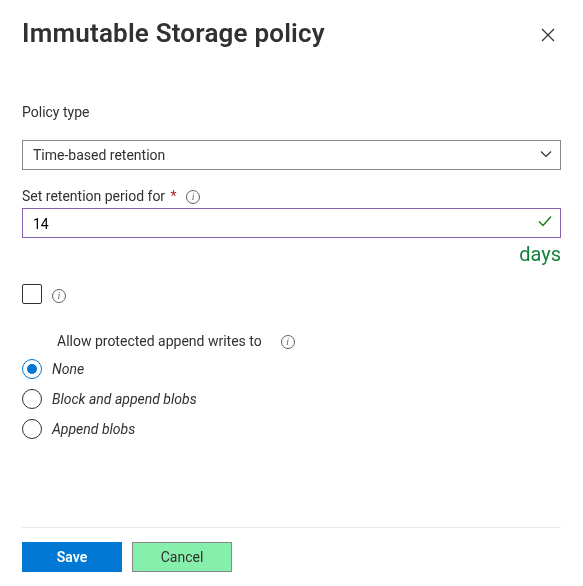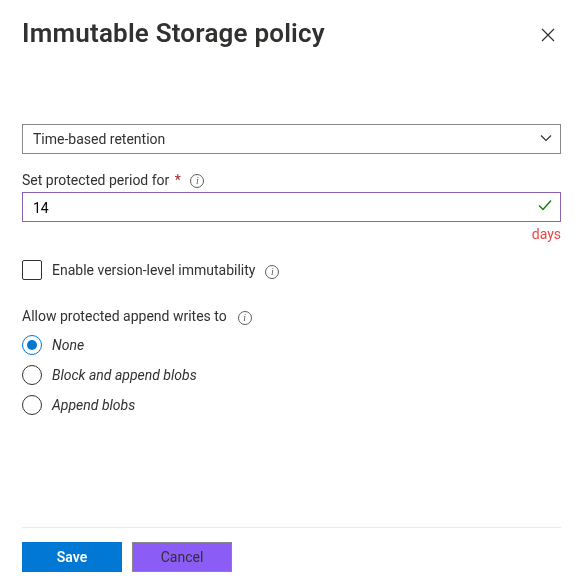--- a/index.html
+++ b/index.html
@@ -88,22 +88,22 @@
   }
   .input-wrap .valid-check {
     position: absolute;
     right: 8px; top: 50%;
     transform: translateY(-50%);
     color: #107c10;
   }
   .hint-right {
     text-align: right;
     margin-top: 4px;
-    font-size: 14px;
-    color: #ef4444;
+    font-size: 20px;
+    color: #15803d;
   }
   .checkbox-row {
     display: flex;
     align-items: center;
     gap: 10px;
     margin-top: 10px;
     margin-bottom: 28px;
   }
   .checkbox {
     width: 20px; height: 20px;
@@ -150,22 +150,24 @@
     align-items: center;
     justify-content: center;
     font-size: 10px;
     line-height: 1;
     color: #605e5c;
     font-style: italic;
     font-family: Georgia, serif;
   }
   .group-label {
     display: flex;
-    gap: 11px;
-    font-size: 14px;
+    align-items: center;
+    gap: 19px;
+    font-size: 14px;
+    margin-left: 35px;
   }
   .spacer { flex: 1; }
   .footer {
     border-top: 1px solid #edebe9;
     padding: 14px 0 14px 0;
     display: flex;
     gap: 10px;
   }
   .btn {
     height: 30px;
@@ -176,21 +178,21 @@
     border: 1px solid;
     padding: 0 16px;
   }
   .btn-primary {
     background: #0078d4;
     border-color: #0078d4;
     color: #fff;
     font-weight: 600;
   }
   .btn-secondary {
-    background: #8b5cf6;
+    background: #86efac;
     border-color: #8a8886;
     color: #323130;
   }
 </style>
 </head>
 <body>
 
 <div class="panel">
 
   <div class="header">
@@ -198,54 +200,54 @@
     <button class="close-btn">
       <svg width="14" height="14" viewBox="0 0 14 14">
           <path d="M1 1 L13 13 M13 1 L1 13" stroke="#323130" stroke-width="1.2" fill="none"></path>
         </svg>
     </button>
   </div>
 
   <div class="body">
 
     <div class="field">
+      <label class="label">Policy type</label>
       <div class="select">
         <button class="select-box">
           <span>Time-based retention</span>
         </button>
         <span class="chev">
           <svg width="14" height="14" viewBox="0 0 14 14">
               <path d="M2 5 L7 10 L12 5" stroke="#323130" stroke-width="1.2" fill="none"></path>
             </svg>
         </span>
       </div>
     </div>
 
     <div class="field">
       <label class="label">
-        <span>Set protected period for</span>
+        <span>Set retention period for</span>
         <span class="req">*</span>
         <span class="info">
             <span class="info-icon">i</span>
           </span>
       </label>
       <div class="input-wrap">
         <input class="text-input" type="text" value="14" style="">
         <span class="valid-check">
           <svg width="16" height="16" viewBox="0 0 16 16">
               <path d="M2 8 L6 12 L14 3" stroke="#107c10" stroke-width="1.4" fill="none"></path>
             </svg>
         </span>
       </div>
       <div class="hint-right">days</div>
     </div>
 
     <div class="checkbox-row">
       <div class="checkbox" role="checkbox" aria-checked="false"></div>
-      <span>Enable version-level immutability</span>
       <span><span class="info-icon">i</span></span>
     </div>
 
     <div class="group-label">
       <span>Allow protected append writes to</span>
       <span><span class="info-icon">i</span></span>
     </div>
 
     <div class="radio-group">
       <label class="radio-row">

